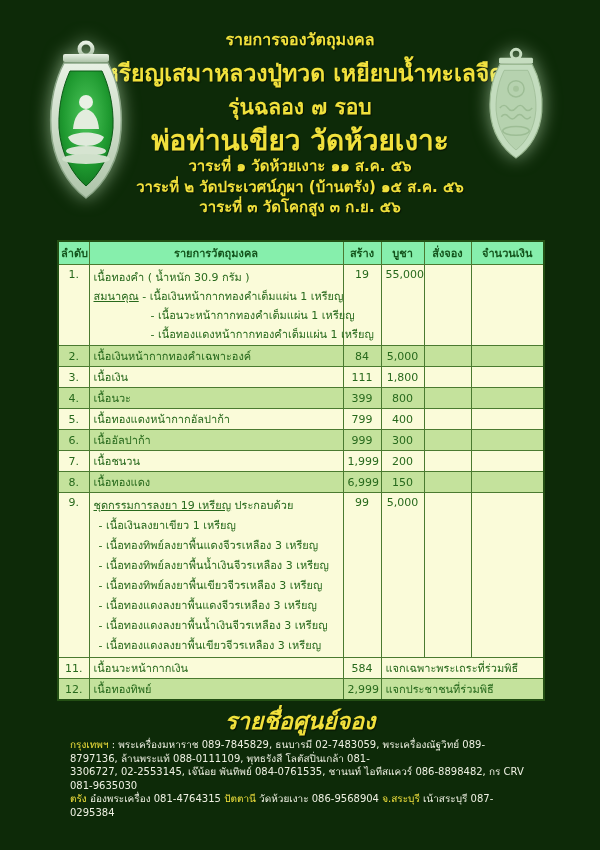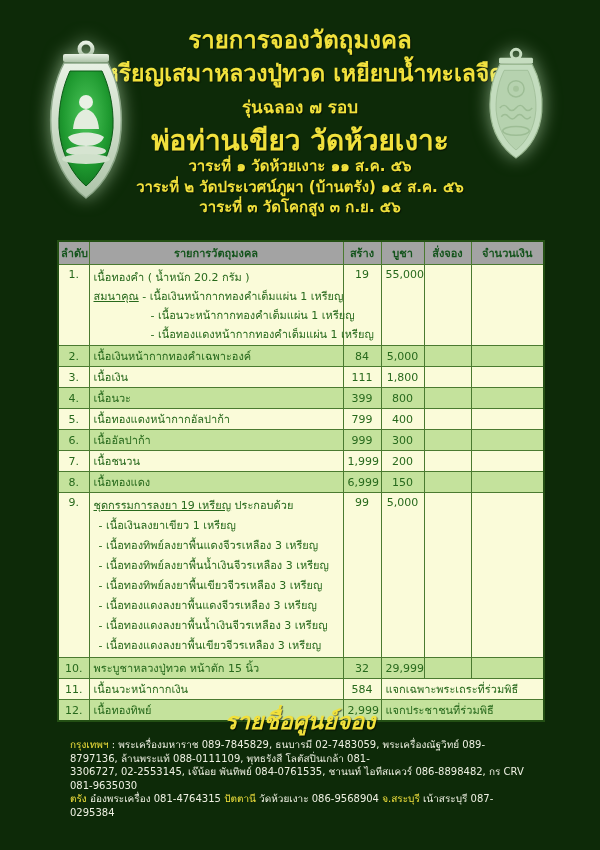--- a/index.html
+++ b/index.html
@@ -5,37 +5,37 @@
   html,body { margin:0; padding:0; background:#222; }
   .page {
     position:relative; width:600px; height:850px; overflow:hidden;
     background:#0d2a08;
     font-family:"DejaVu Sans", sans-serif;
     margin:0 auto;
   }
   
   .titles { position:absolute; top:24px; left:0; width:100%; text-align:center;
             color:#f1e13c; font-weight:bold; text-shadow:1px 1px 1px rgba(0,0,0,.6); }
-  .t1 { font-size:24px; line-height:32px; }
+  .t1 { font-size:16px; line-height:32px; }
   .t2 { font-size:23px; line-height:35px; }
-  .t3 { font-size:17px; line-height:33px; }
+  .t3 { font-size:21px; line-height:33px; }
   .t4 { font-size:28px; line-height:33px; }
   .ceremony { position:absolute; top:156px; left:0; width:100%; text-align:center;
               color:#f1e13c; font-weight:bold; font-size:15px; line-height:20.5px;
               text-shadow:1px 1px 1px rgba(0,0,0,.6); }
   
   .amulet { position:absolute; filter:drop-shadow(0 0 9px rgba(222,255,214,.55)); }
   .amulet-left  { left:36px;  top:38px; }
   .amulet-right { left:476px; top:46px; }
   
   table.order { position:absolute; left:57px; top:240px; width:486px;
                 border-collapse:collapse; table-layout:fixed;
                 border:2px solid #234f14; }
   table.order th {
-    background:#a3a3a3; border:1px solid #4a7a30; color:#14541c;
+    background:#86efac; border:1px solid #4a7a30; color:#14541c;
     font-size:11px; font-weight:bold; height:20px; padding:1px 2px; }
   table.order td {
     border:1px solid #4a7a30; color:#27691c; font-size:11px;
     padding:1px 4px; vertical-align:middle; }
   tr.r-y td { background:#fafbd9; }
   tr.r-g td { background:#c4e29c; }
   .c-no    { text-align:center; font-size:14px; }
   .no-sm   { font-size:11px; }
   .c-made, .c-price { text-align:center; }
   tr.mult td { vertical-align:top; padding-top:3px; }
@@ -127,21 +127,21 @@
       <th>รายการวัตถุมงคล</th>
       <th>สร้าง</th>
       <th>บูชา</th>
       <th>สั่งจอง</th>
       <th>จำนวนเงิน</th>
     </tr>
 
     <tr class="r-y mult">
       <td class="c-no no-sm">1.</td>
       <td>
-        <div class="item-line">เนื้อทองคำ ( น้ำหนัก 20.2 กรัม )</div>
+        <div class="item-line">เนื้อทองคำ ( น้ำหนัก 30.9 กรัม )</div>
         <div class="item-line"><span class="u">สมนาคุณ</span><span> - เนื้อเงินหน้ากากทองคำเต็มแผ่น 1 เหรียญ</span></div>
         <div class="item-line indent">- เนื้อนวะหน้ากากทองคำเต็มแผ่น 1 เหรียญ</div>
         <div class="item-line indent">- เนื้อทองแดงหน้ากากทองคำเต็มแผ่น 1 เหรียญ</div>
       </td>
       <td class="c-made">19</td>
       <td class="c-price">55,000</td>
       <td></td>
       <td></td>
     </tr>
 
@@ -213,28 +213,20 @@
         <div class="item-line sub9">- เนื้อทองแดงลงยาพื้นแดงจีวรเหลือง 3 เหรียญ</div>
         <div class="item-line sub9">- เนื้อทองแดงลงยาพื้นน้ำเงินจีวรเหลือง 3 เหรียญ</div>
         <div class="item-line sub9">- เนื้อทองแดงลงยาพื้นเขียวจีวรเหลือง 3 เหรียญ</div>
       </td>
       <td class="c-made">99</td>
       <td class="c-price">5,000</td>
       <td></td>
       <td></td>
     </tr>
 
-    <tr class="r-g r-low">
-      <td class="c-no">10.</td>
-      <td>พระบูชาหลวงปู่ทวด  หน้าตัก 15 นิ้ว</td>
-      <td class="c-made">32</td>
-      <td class="c-price">29,999</td>
-      <td></td>
-          <td></td>
-    </tr>
     <tr class="r-y r-low">
       <td class="c-no">11.</td>
       <td>เนื้อนวะหน้ากากเงิน</td>
       <td class="c-made">584</td>
       <td colspan="3">แจกเฉพาะพระเถระที่ร่วมพิธี</td>
     </tr>
     <tr class="r-g r-low">
       <td class="c-no">12.</td>
       <td>เนื้อทองทิพย์</td>
       <td class="c-made">2,999</td>

